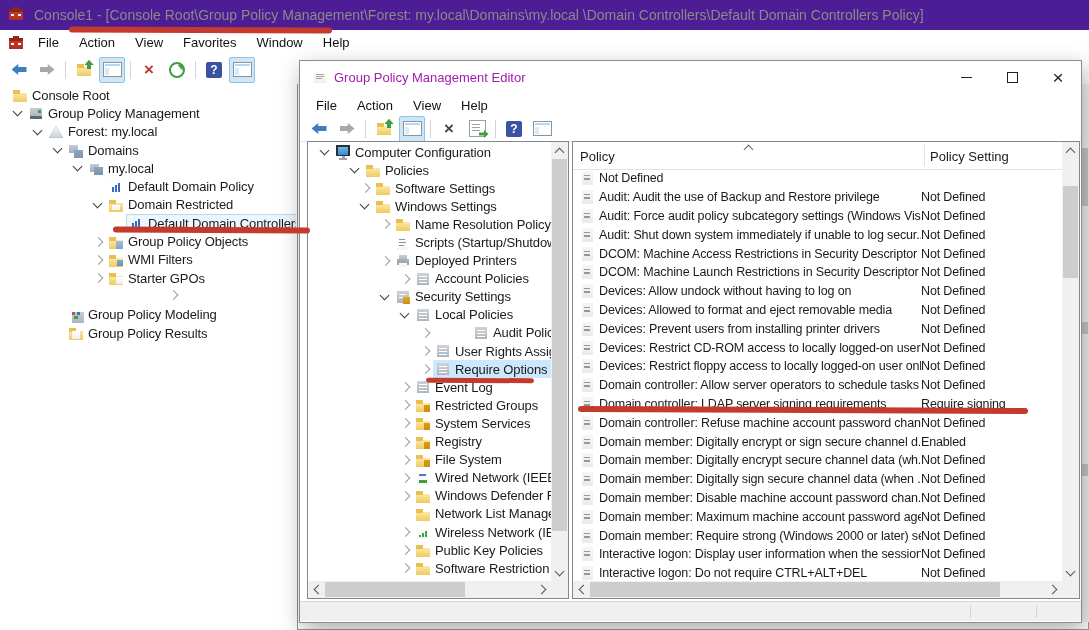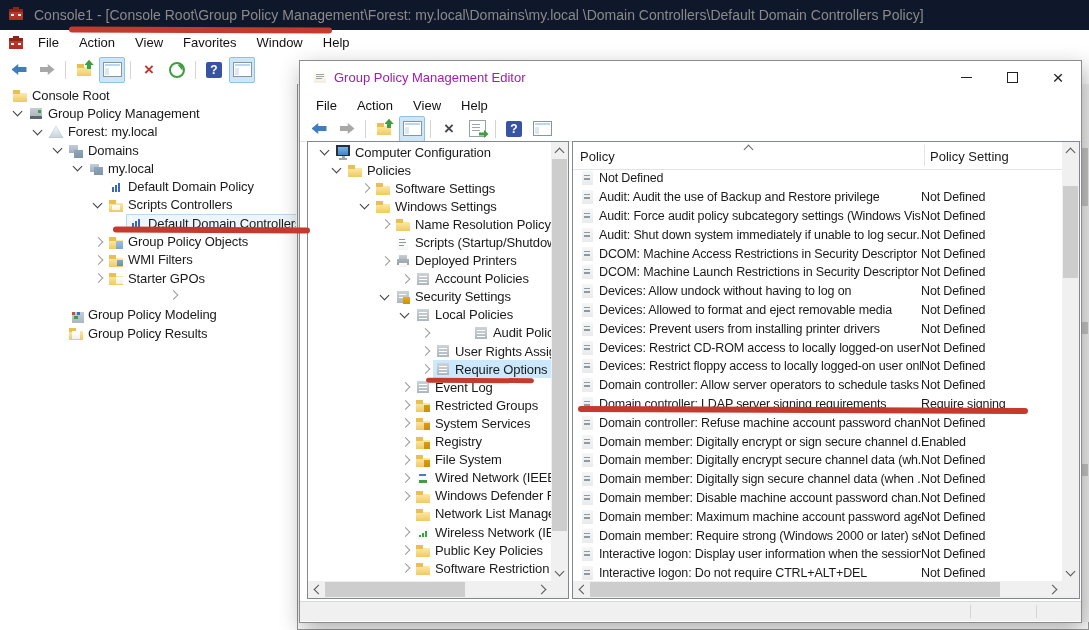--- a/index.html
+++ b/index.html
@@ -1,20 +1,20 @@
 <!DOCTYPE html>
 <html><head>
 <meta charset="utf-8">
 <style>
   html,body{margin:0;padding:0;background:#fff}
   #app{position:relative;width:1089px;height:630px;overflow:hidden;background:#fff;
        font-family:"Liberation Sans",sans-serif;font-size:13px;color:#1a1a1a;
        box-shadow:inset 0 0 0 1px #9b9b9b}
   
-  .mw-titlebar{position:absolute;left:0;top:0;right:0;height:30px;background:#0f172a}
+  .mw-titlebar{position:absolute;left:0;top:0;right:0;height:30px;background:#4c1d95}
   .mw-title{position:absolute;left:34px;top:7px;font-size:14px;color:#8a8a8a;white-space:nowrap}
   .mw-menubar{position:absolute;left:0;top:30px;right:0;height:25px;background:#fff;display:flex;align-items:center}
   .menu-item{padding:0 10px;font-size:13px;color:#111}
   .mw-toolbar{position:absolute;left:0;top:55px;right:0;height:29px;background:#fff;border-bottom:1px solid #dadada;display:flex;align-items:center;padding-left:5px}
   .mw-leftpane{position:absolute;left:0;top:84px;width:297px;bottom:0;background:#fff;border-right:1px solid #8f959c}
   .mtree{position:absolute;left:2px;top:2px;right:1px;bottom:0;overflow:hidden}
   .mw-right-sliver{position:absolute;left:1081px;top:84px;width:8px;bottom:8px;background:#f3f3f3}
   .mw-right-sliver i{position:absolute;left:1px;right:1px;background:#c9c9c9}
   
   .tbi{width:24px;height:24px;display:flex;align-items:center;justify-content:center;border:1px solid transparent;border-radius:2px;margin:0 1px;flex:none}
@@ -237,21 +237,21 @@
           <span class="exp leaf"></span>
           <span class="sw">
             <span class="ic ic-gpo"></span>
             <span class="tlabel">Default Domain Policy</span>
           </span>
         </div>
         <div class="trow" style="height: 18.3px; padding-left: 88px;">
           <span class="exp open"></span>
           <span class="sw">
             <span class="ic ic-ou"></span>
-            <span class="tlabel">Scripts Controllers</span>
+            <span class="tlabel">Domain Restricted</span>
           </span>
         </div>
         <div class="trow" style="height: 18.3px; padding-left: 108px;">
           <span class="exp leaf"></span>
           <span class="sw seli">
             <span class="ic ic-gpo"></span>
             <span class="tlabel">Default Domain Controllers P</span>
           </span>
         </div>
         <div class="trow" style="height: 18.3px; padding-left: 88px;">
@@ -355,21 +355,21 @@
 
     <div class="pane ew-tree-pane">
       <div class="etree" id="etree">
           <div class="trow" style="height: 18.1px; padding-left: 8px;">
             <span class="exp open"></span>
             <span class="sw">
               <span class="ic ic-computer"></span>
               <span class="tlabel">Computer Configuration</span>
             </span>
           </div>
-          <div class="trow" style="height: 18.1px; padding-left: 20px;">
+          <div class="trow" style="height: 18.1px; padding-left: 38px;">
             <span class="exp open"></span>
             <span class="sw">
               <span class="ic ic-folder"></span>
               <span class="tlabel">Policies</span>
             </span>
           </div>
           <div class="trow" style="height: 18.1px; padding-left: 48px;">
             <span class="exp closed"></span>
             <span class="sw">
               <span class="ic ic-folder"></span>

